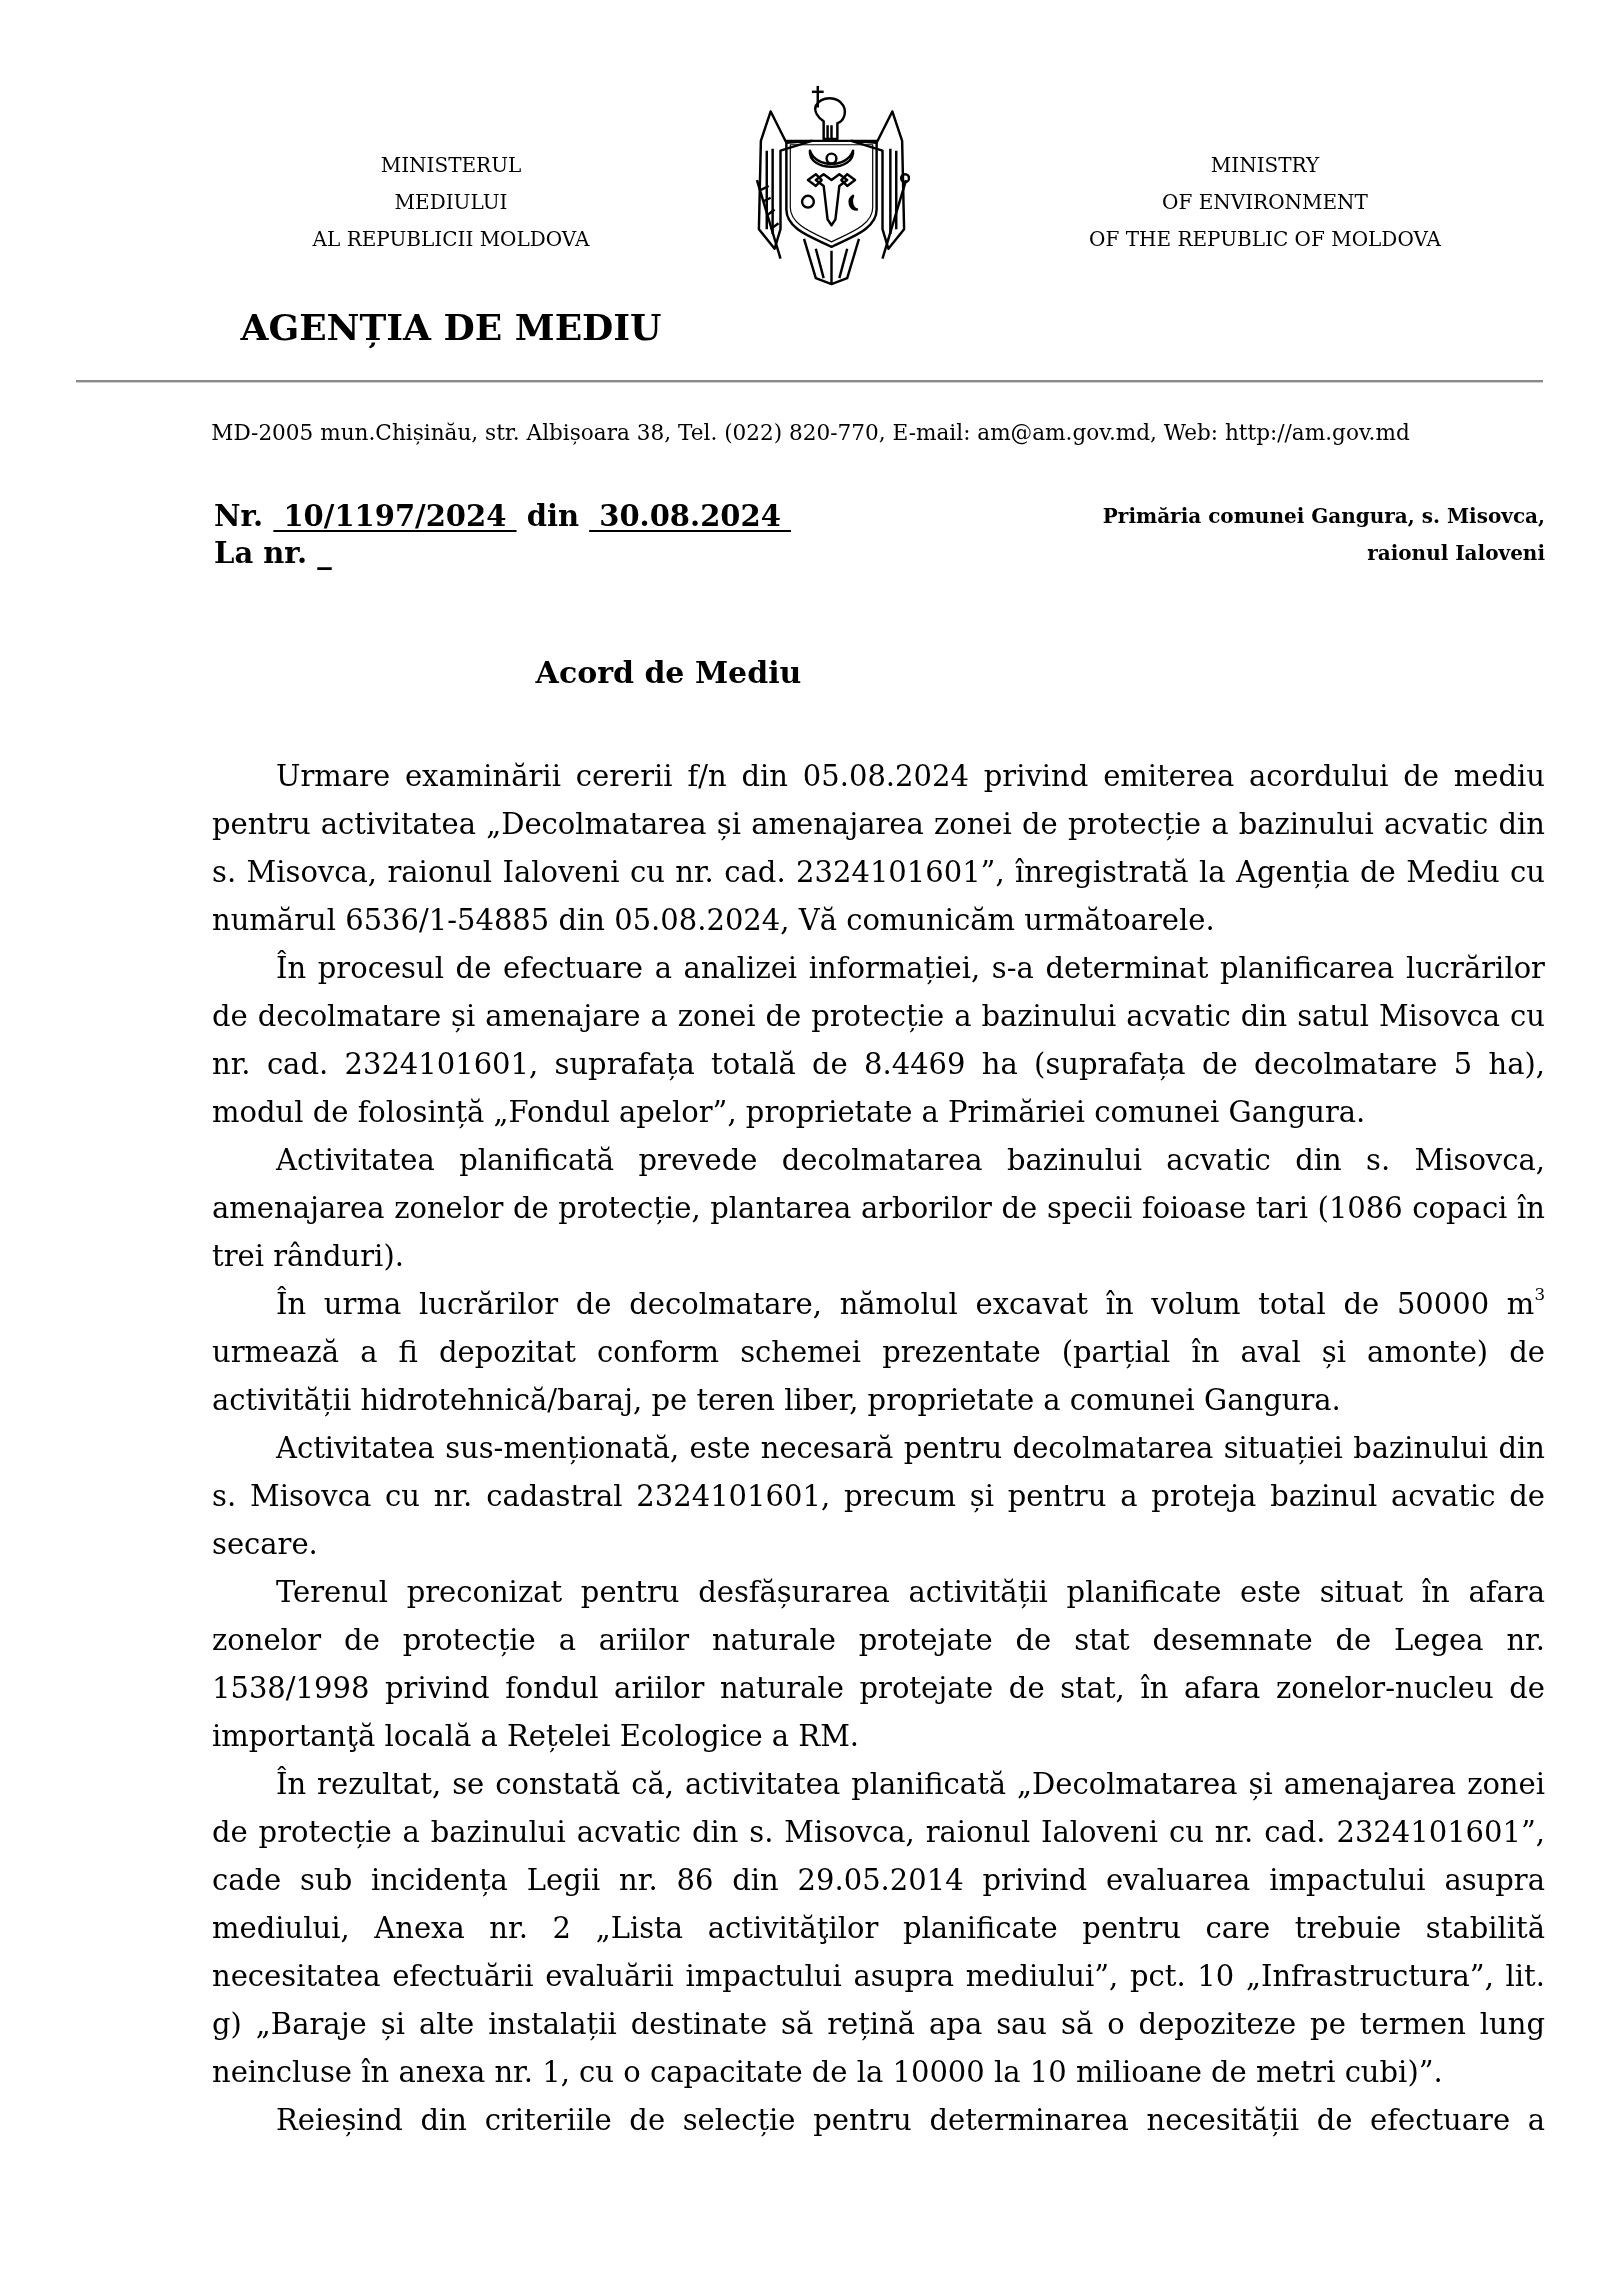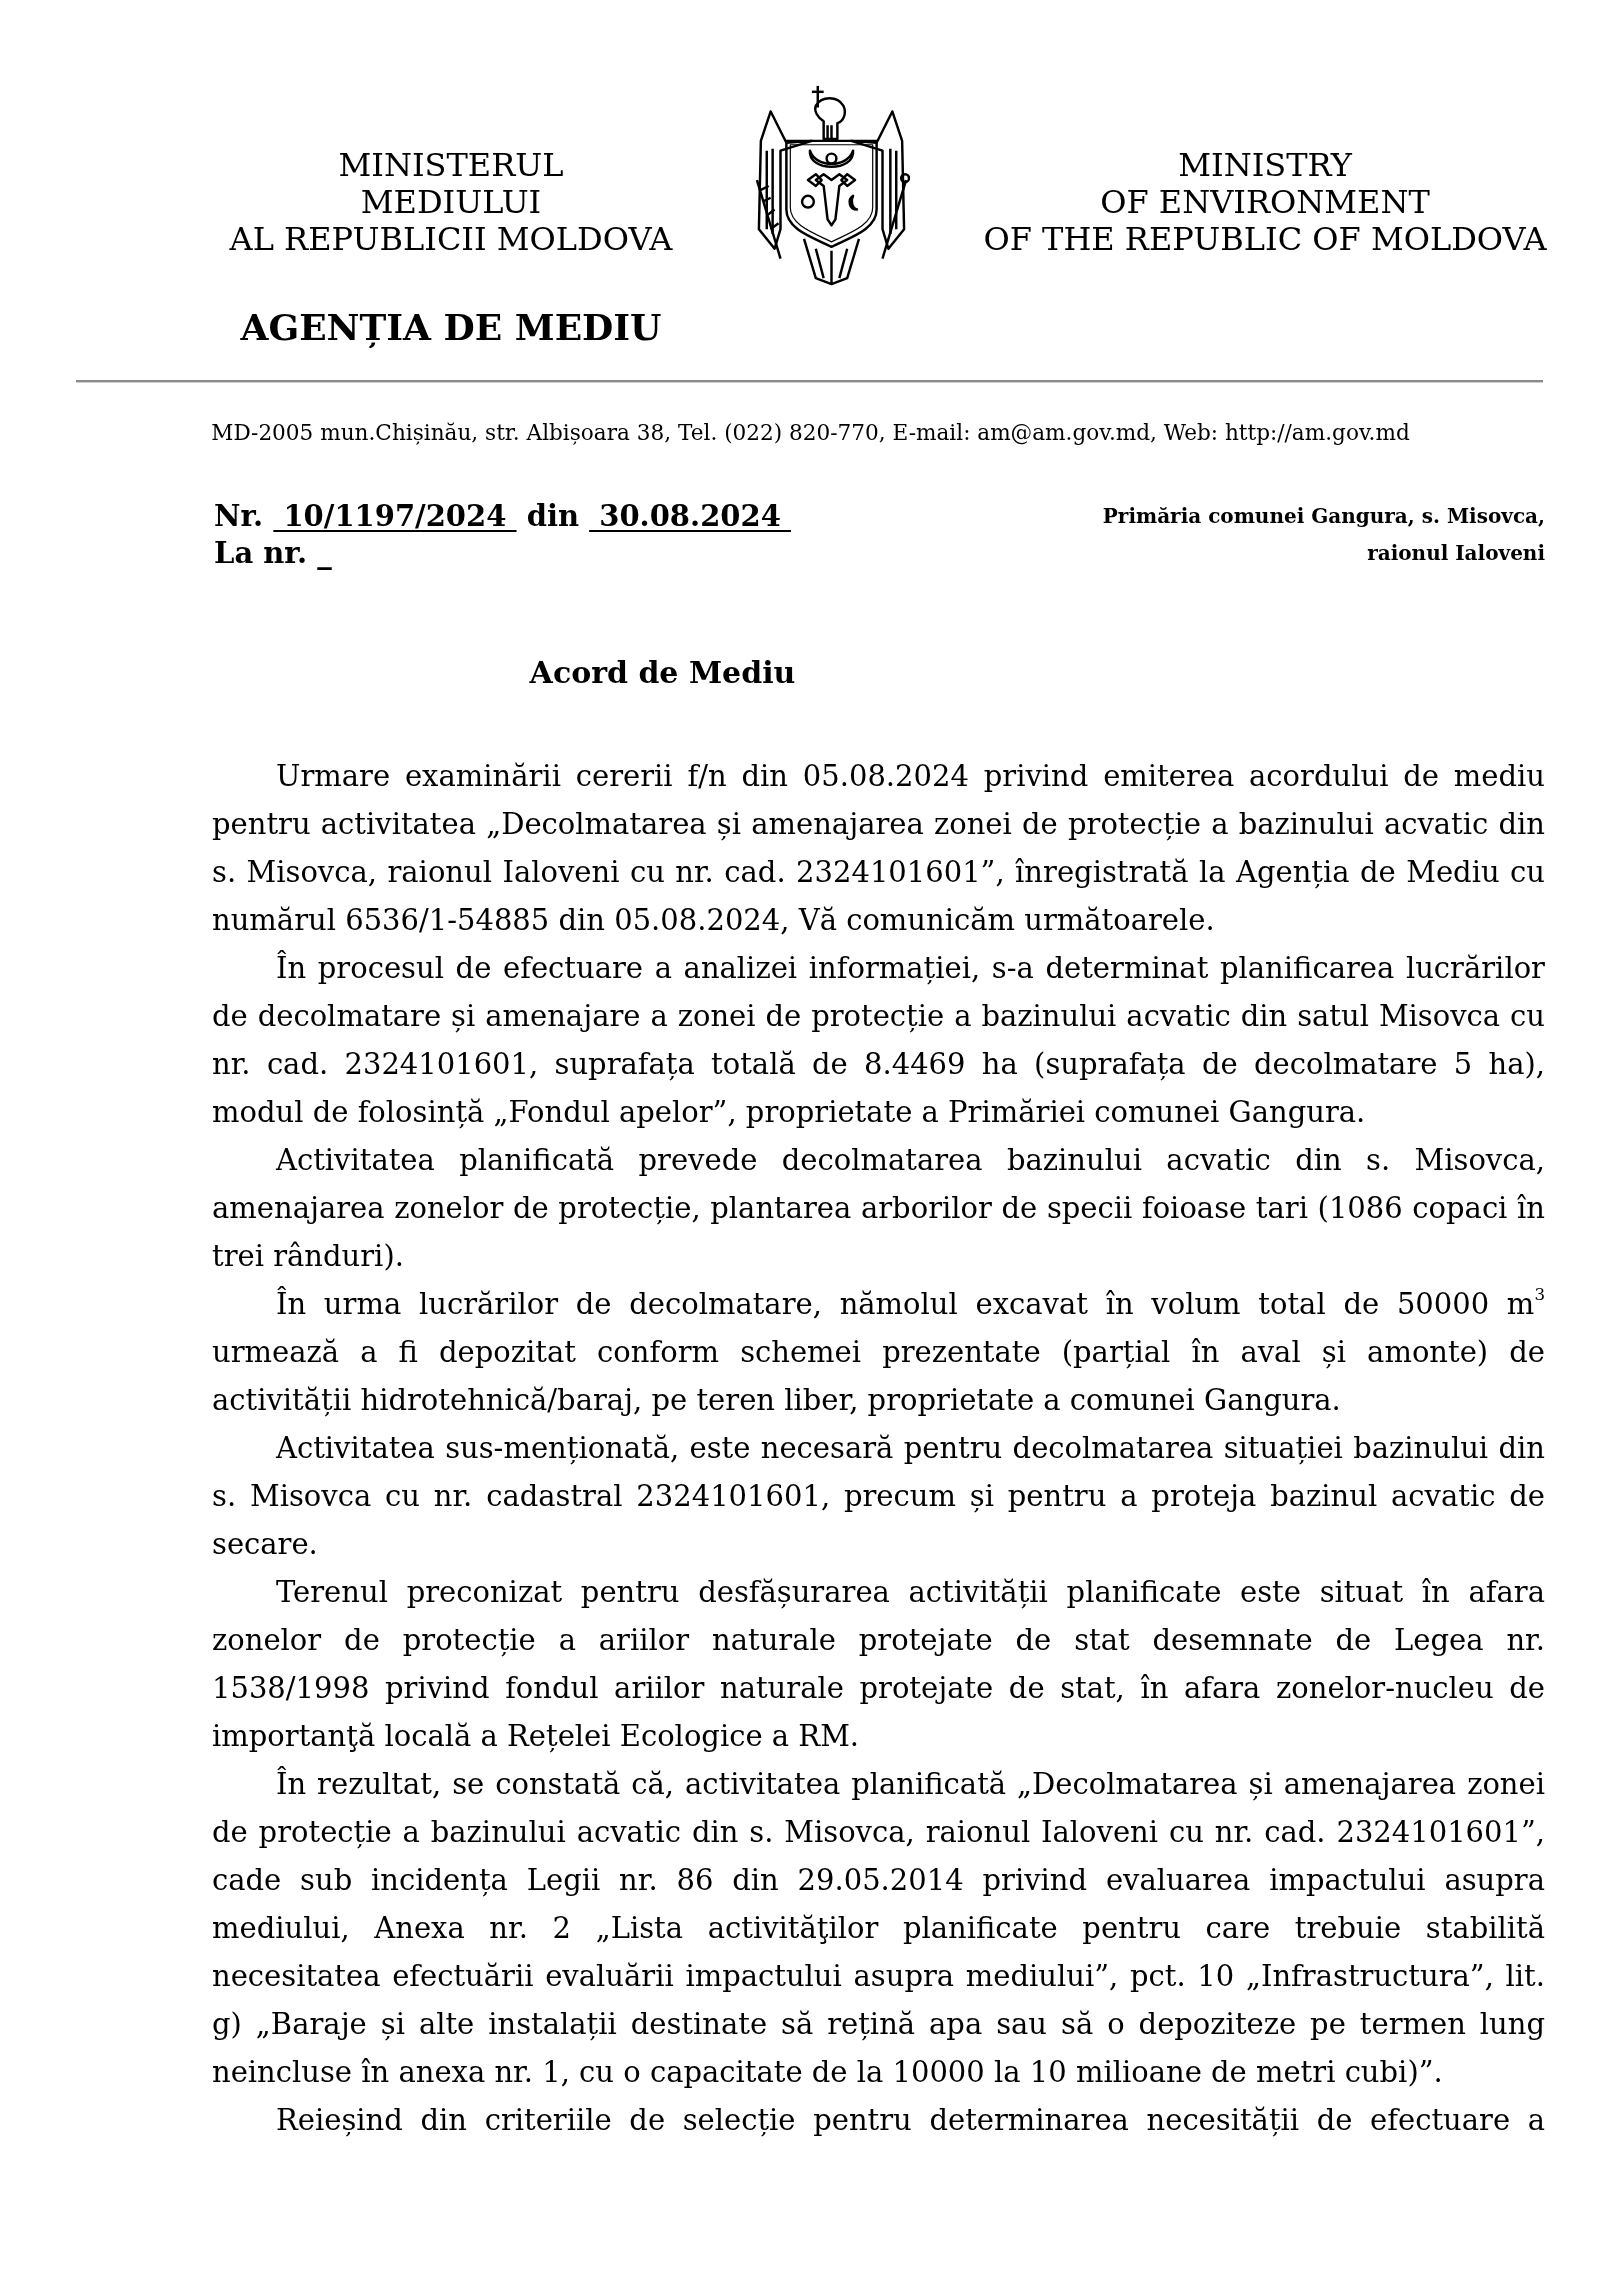--- a/index.html
+++ b/index.html
@@ -18,21 +18,21 @@
   .page {
     position: absolute;
     left: 0; top: 0;
     width: 1621px;
     height: 2293px;
   }
   
   .hdr-col {
     position: absolute;
     text-align: center;
-    font-size: 32px;
+    font-size: 20px;
     line-height: 37px;
     letter-spacing: 0px;
   }
   .hdr-left { left: 196px; width: 510px; top: 147px; }
   .hdr-right { left: 961px; width: 608px; top: 147px; }
   .hdr-agency {
     position: absolute;
     font-weight: bold;
     font-size: 36px;
     text-align: center;
@@ -83,21 +83,21 @@
     right: 76px;
     top: 498px;
     width: 706px;
     text-align: right;
     font-weight: bold;
     font-size: 20px;
     line-height: 37px;
   }
   .title {
     position: absolute;
-    left: 5px;
+    left: 11px;
     width: 1315px;
     top: 655px;
     text-align: center;
     font-weight: bold;
     font-size: 30px;
   }
   
   .body-text {
     position: absolute;
     left: 212px;

